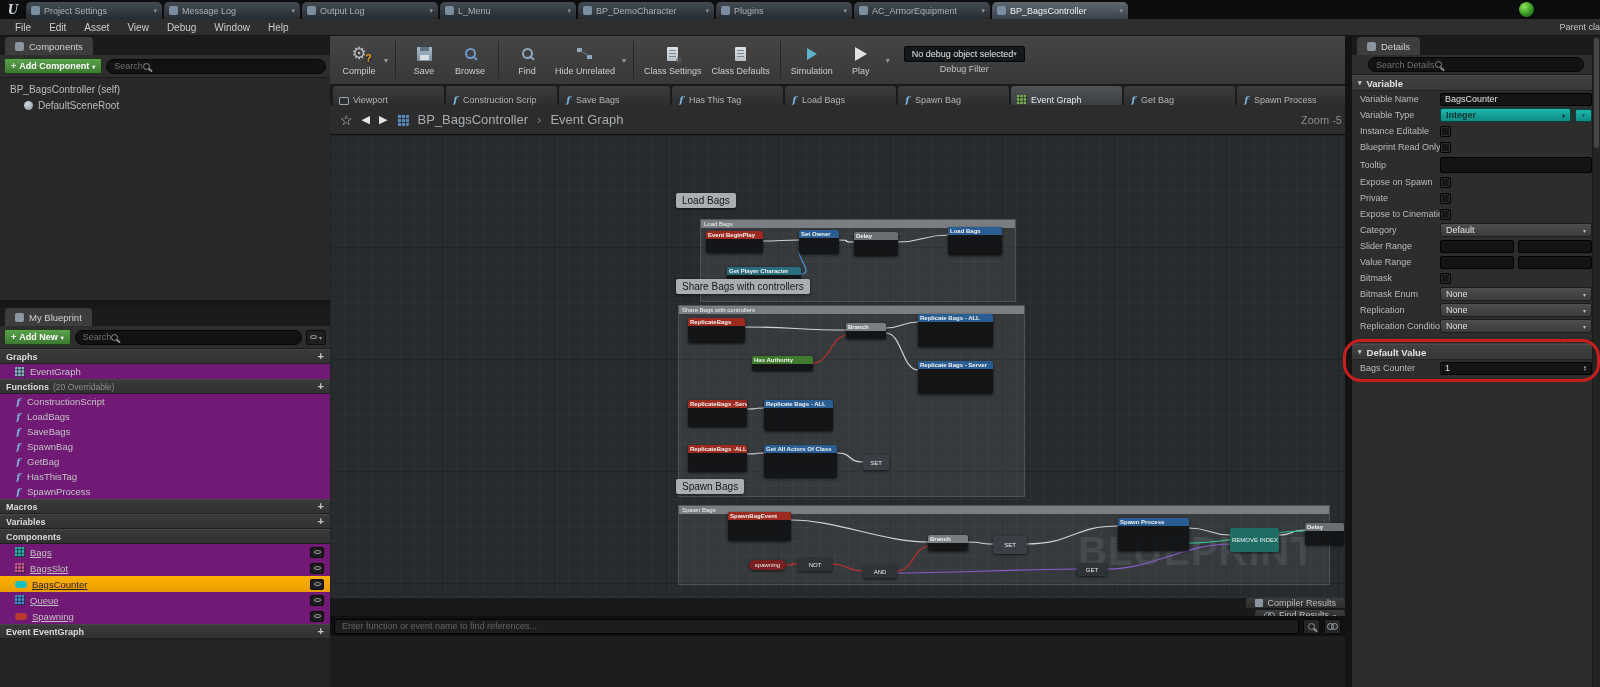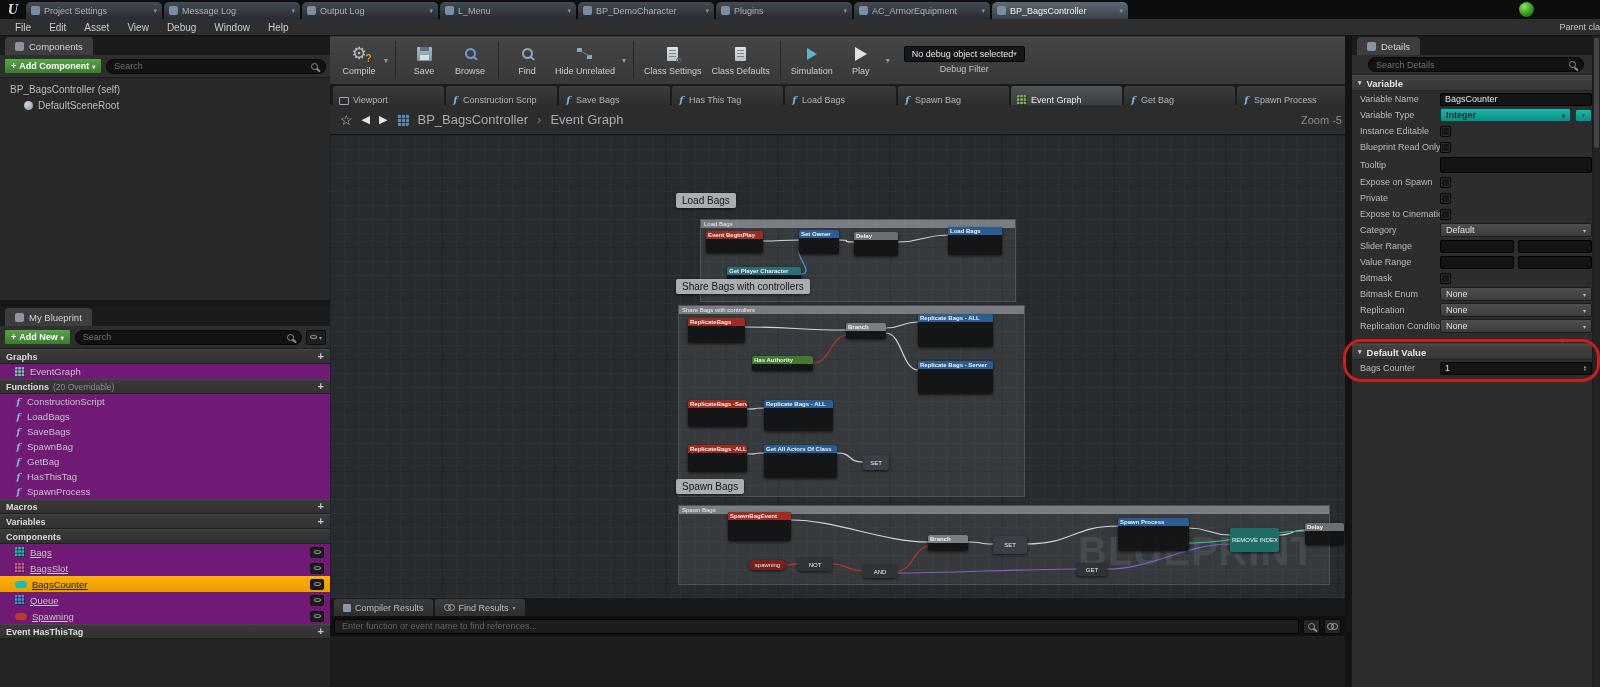--- a/index.html
+++ b/index.html
@@ -25,21 +25,21 @@
   .parent-class { position:absolute; right:0; top:3px; font-size:9px; color:#c2c2c2; white-space:nowrap; }
 
   
   .left { position:absolute; top:36px; left:0; width:330px; height:651px; background:#242424; }
   .panel-tabrow { height:19px; background:#1b1b1b; display:flex; align-items:flex-end; padding-left:5px; }
   .panel-tab { height:18px; background:#3d3d3d; border-radius:4px 4px 0 0; display:flex; align-items:center; gap:5px; padding:0 10px; font-size:9.5px; color:#d2d2d2; }
   .ptab-icon { width:9px; height:9px; background:#8a97a3; border-radius:2px; }
   .addrow { height:23px; background:#2e2e2e; display:flex; align-items:center; gap:4px; padding:0 4px; border-bottom:1px solid #1d1d1d; }
   .green-btn { background:linear-gradient(#5aa24b,#3c7a30); border:1px solid #1e3d18; color:#fff; font-weight:700; font-size:9px; border-radius:2px; padding:2px 6px; display:flex; align-items:center; gap:3px; white-space:nowrap; }
   .green-btn .caret { font-size:6px; }
-  .search { flex:1; height:15px; background:#121212; border:1px solid #060606; border-radius:8px; display:flex; align-items:center; justify-content:space-between; padding:0 7px; font-size:9px; color:#6f6f6f; min-width:0; }
+  .search { flex:1; height:15px; background:#121212; border:1px solid #060606; border-radius:8px; display:flex; align-items:center; padding:0 7px; font-size:9px; color:#6f6f6f; min-width:0; }
   .search span:first-child { white-space:nowrap; overflow:hidden; }
   .magnifier { position:relative; width:7px; height:7px; border:1.5px solid #8a8a8a; border-radius:50%; flex:none; display:inline-block; }
   .magnifier::after { content:''; position:absolute; right:-3.5px; bottom:-2px; width:4.5px; height:1.5px; background:#8a8a8a; transform:rotate(40deg); border-radius:1px; }
   .magnifier.big { width:11px; height:11px; border-width:2px; border-color:currentColor; }
   .magnifier.big::after { background:currentColor; width:6px; height:2px; right:-4px; bottom:-2px; }
   .tree { height:222px; background:#282828; padding-top:3px; }
   .tree-item { height:16px; display:flex; align-items:center; gap:5px; font-size:10px; color:#bcbcbc; }
   .sphere-icon { width:9px; height:9px; border-radius:50%; background:radial-gradient(circle at 35% 30%, #cfd8de, #8b99a3); flex:none; }
   .hsplit { height:7px; background:#171717; }
   .bp-list { background:#701a75; }
@@ -106,21 +106,21 @@
   .gc-hd { height:8px; background:rgba(130,134,137,.9); color:#eef1f3; font-size:6px; line-height:8px; padding:0 3px; white-space:nowrap; overflow:hidden; }
   .gnode { position:absolute; z-index:4; background:rgba(16,18,20,.93); border-radius:2px; box-shadow:0 1px 3px rgba(0,0,0,.65); overflow:hidden; }
   .gn-hd { color:#f2f2f2; font-size:6px; line-height:8px; padding:0 2px; white-space:nowrap; overflow:hidden; font-weight:700; }
   .gnode.solid { display:flex; align-items:center; justify-content:center; }
   .gn-center { color:#ececec; font-size:6px; white-space:nowrap; overflow:hidden; padding:0 2px; text-align:center; }
   .gnode.varpill { border-radius:5px; }
   .gbubble { position:absolute; z-index:6; background:#a9aeb1; color:#151617; font-size:10px; line-height:15px; padding:0 6px; border-radius:2px; box-shadow:0 1px 3px rgba(0,0,0,.55); white-space:nowrap; }
   .watermark { position:absolute; z-index:2; left:748px; top:394px; font-size:40px; font-weight:800; letter-spacing:1px; color:rgba(138,150,158,.18); user-select:none; }
 
   
-  .btabs { position:absolute; top:598px; left:330px; width:1015px; height:18px; background:#191919; display:flex; align-items:flex-end; gap:2px; padding-left:4px; }
+  .btabs { position:absolute; top:598px; left:330px; width:1015px; height:18px; background:#191919; display:flex; align-items:flex-end; gap:2px; padding-left:4px;flex-direction:column; }
   .btab { height:17px; border-radius:3px 3px 0 0; background:linear-gradient(#3b3b3b,#2d2d2d); display:flex; align-items:center; gap:4px; padding:0 9px; font-size:9px; color:#bdbdbd; }
   .btab .caret { font-size:6px; color:#999; }
   .btab-icon { width:8px; height:8px; background:#8a97a3; border-radius:1px; flex:none; }
   .binoc-icon { width:11px; height:7px; position:relative; flex:none; }
   .binoc-icon::before, .binoc-icon::after { content:''; position:absolute; width:5px; height:5px; border:1px solid #9aa7b0; border-radius:50%; top:0; }
   .binoc-icon::before { left:0; } .binoc-icon::after { right:0; }
   .findbar { position:absolute; top:616px; left:330px; width:1015px; height:20px; background:#101010; display:flex; align-items:center; gap:4px; padding:0 4px; }
   .find-input { flex:1; height:15px; background:#1d1d1d; border:1px solid #000; border-radius:2px; display:flex; align-items:center; padding:0 7px; font-size:9px; color:#646464; }
   .fb-btn { width:17px; height:15px; background:#262626; border:1px solid #0a0a0a; border-radius:2px; display:flex; align-items:center; justify-content:center; color:#9a9a9a; flex:none; }
   .bottom-empty { position:absolute; top:636px; left:330px; width:1015px; height:51px; background:#1d1d1d; }
@@ -348,21 +348,21 @@
           </span>
         </div>
         <div class="bp-item varrow">
           <span class="capsule" style="background-color: rgb(184, 58, 46);"></span>
           <span class="bp-lbl">Spawning</span>
           <span class="var-eye">
             <span class="eyeball"></span>
           </span>
         </div>
         <div class="sec">
-          <span>Event HasThisTag</span>
+          <span>Event EventGraph</span>
           <span class="plus">+</span>
         </div>
       </div>
   </div>
 
   <div class="toolbar">
     <div class="tbtn">
       <span class="ic">
           <span class="gear">⚙<i class="q">?</i></span>
         </span>

